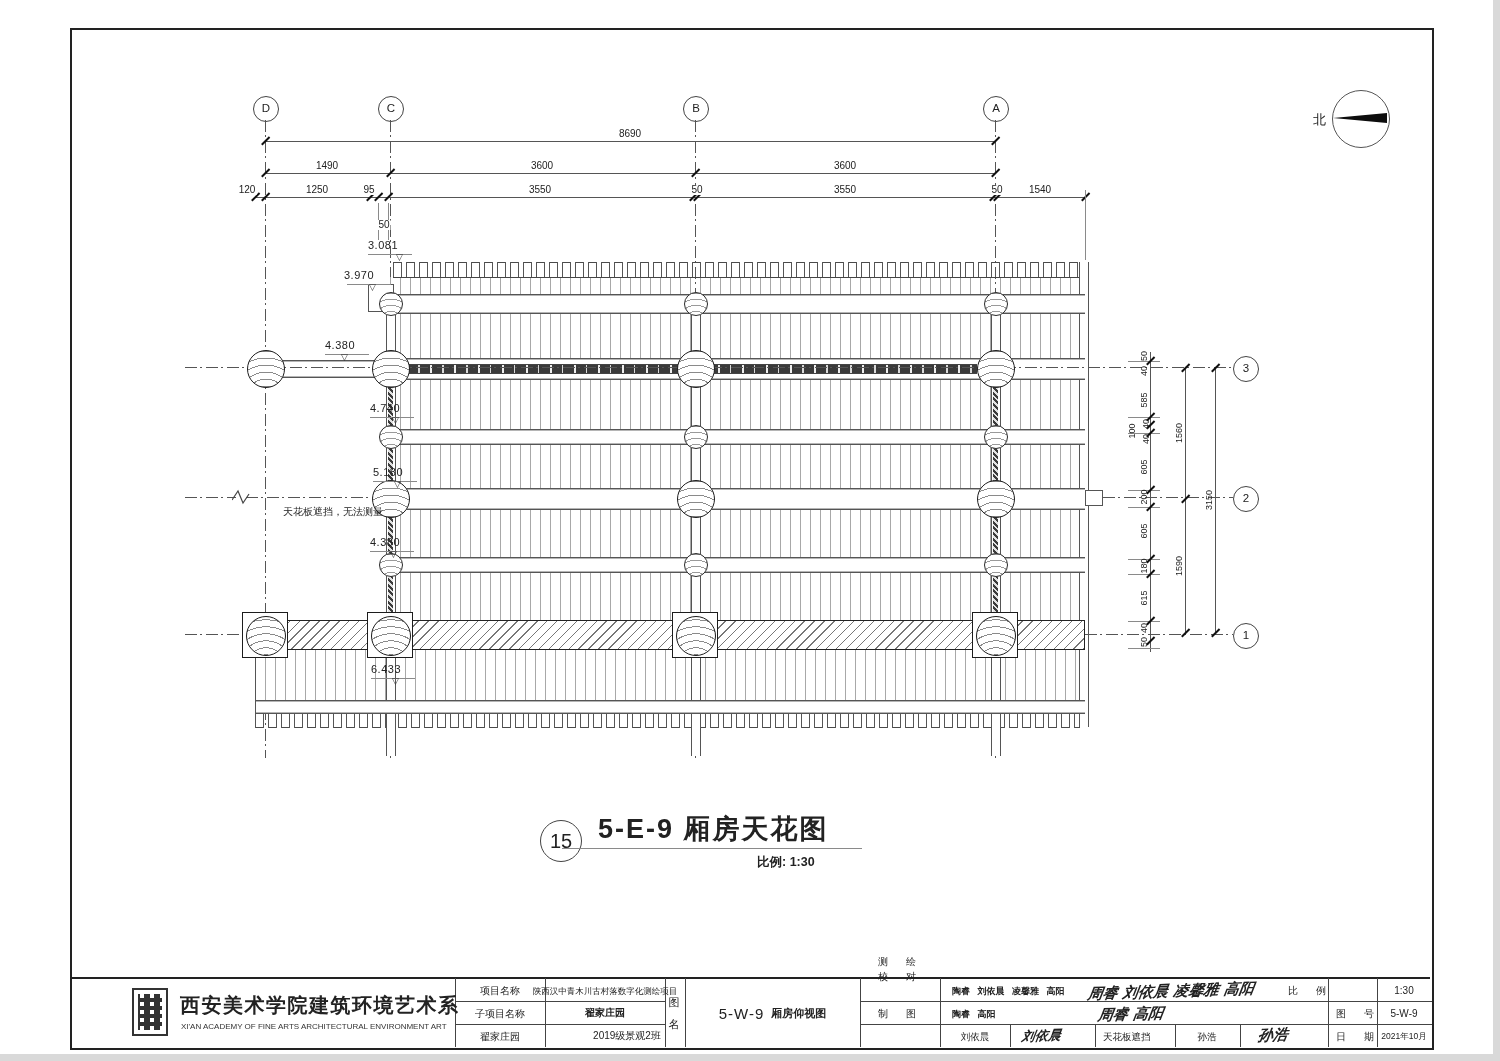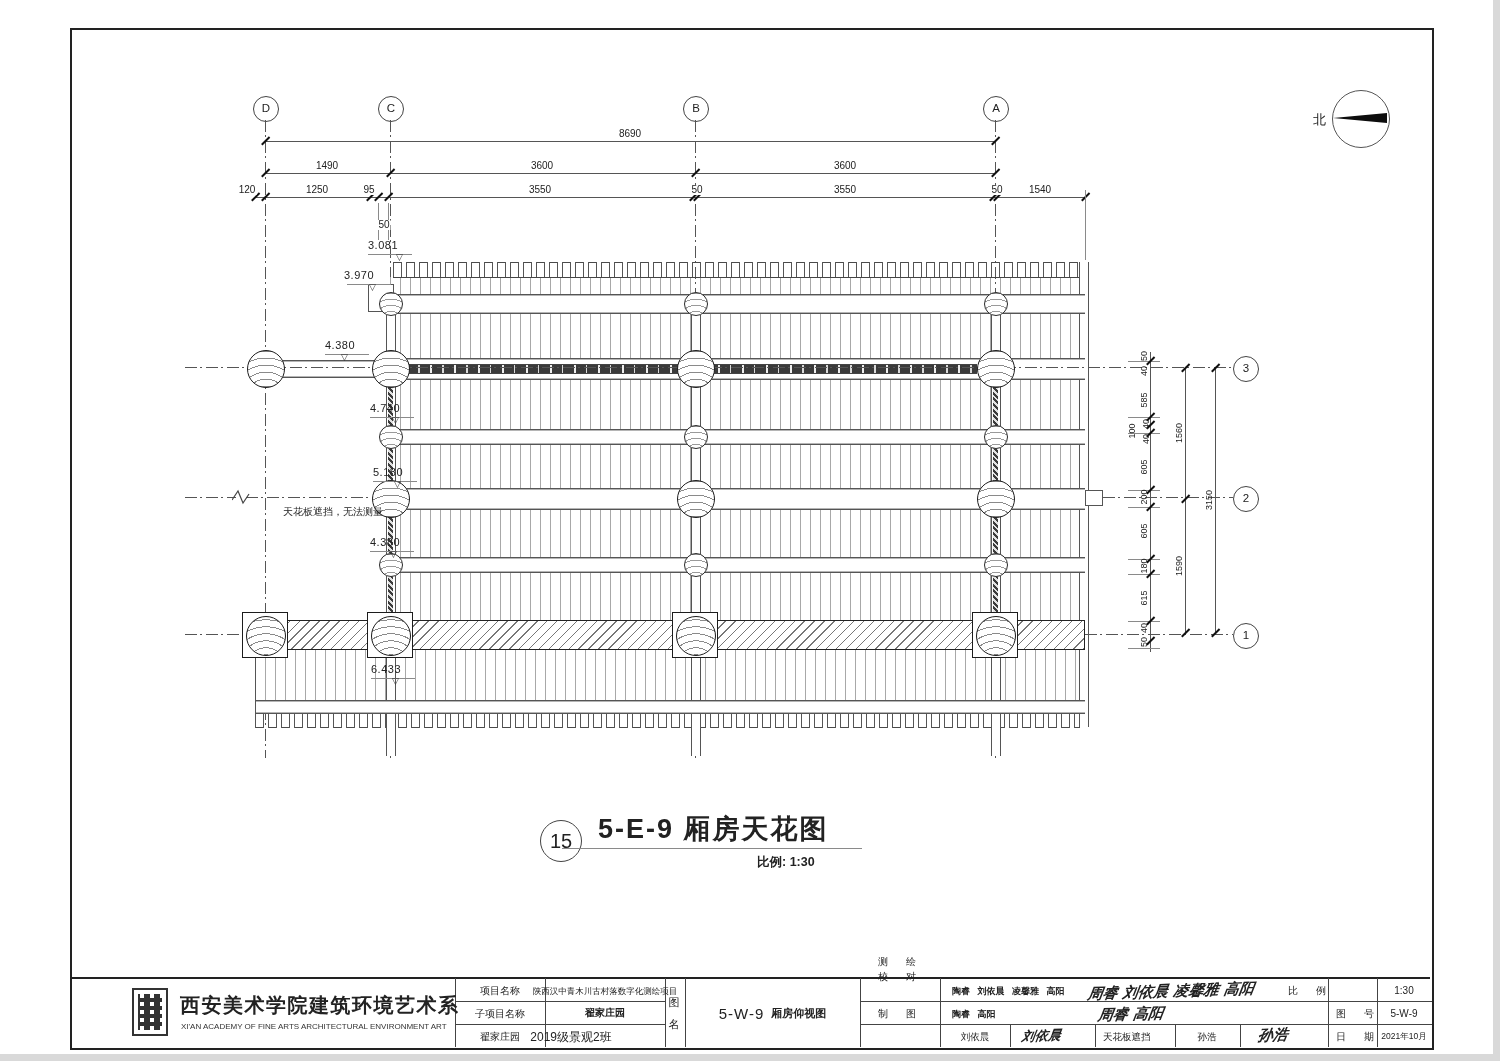--- a/index.html
+++ b/index.html
@@ -319,21 +319,21 @@
 
   <div class="logo" style="left:132px;top:988px;width:36px;height:48px"></div>
   <span class="abs" style="left:180px;top:992px;font-size:20px;font-weight:bold;letter-spacing:1.5px">西安美术学院建筑环境艺术系</span>
   <span class="abs" style="left:181px;top:1022px;font-size:8px;color:#333">XI'AN ACADEMY OF FINE ARTS ARCHITECTURAL ENVIRONMENT ART</span>
 
   <span class="clab ctr" style="left:500px;top:986px">项目名称</span>
   <span class="clab ctr" style="left:500px;top:1009px">子项目名称</span>
   <span class="clab ctr" style="left:500px;top:1032px">翟家庄园</span>
   <span class="clab ctr" style="left:605px;top:987px;font-size:8.5px">陕西汉中青木川古村落数字化测绘项目</span>
   <span class="clab ctr" style="left:605px;top:1008px;font-weight:bold">翟家庄园</span>
-  <span class="clab ctr" style="left:571px;top:1031px;font-size:12px">2019级景观2班</span>
+  <span class="clab ctr" style="left:627px;top:1031px;font-size:10px">2019级景观2班</span>
 
   <span class="vname" style="left:668px;top:988px">图名</span>
   <div class="abs" style="left:685px;top:978px;width:175px;height:70px;display:flex;align-items:center;justify-content:center;gap:7px">
     <span style="font-size:15px;letter-spacing:1px">5-W-9</span>
     <span style="font-size:11px;font-weight:bold">厢房仰视图</span>
   </div>
 
   <span class="clab sp2" style="left:878px;top:957px">测绘</span>
   <span class="clab sp2" style="left:878px;top:1009px">制图</span>
   <span class="clab sp2" style="left:878px;top:972px">校对</span>

